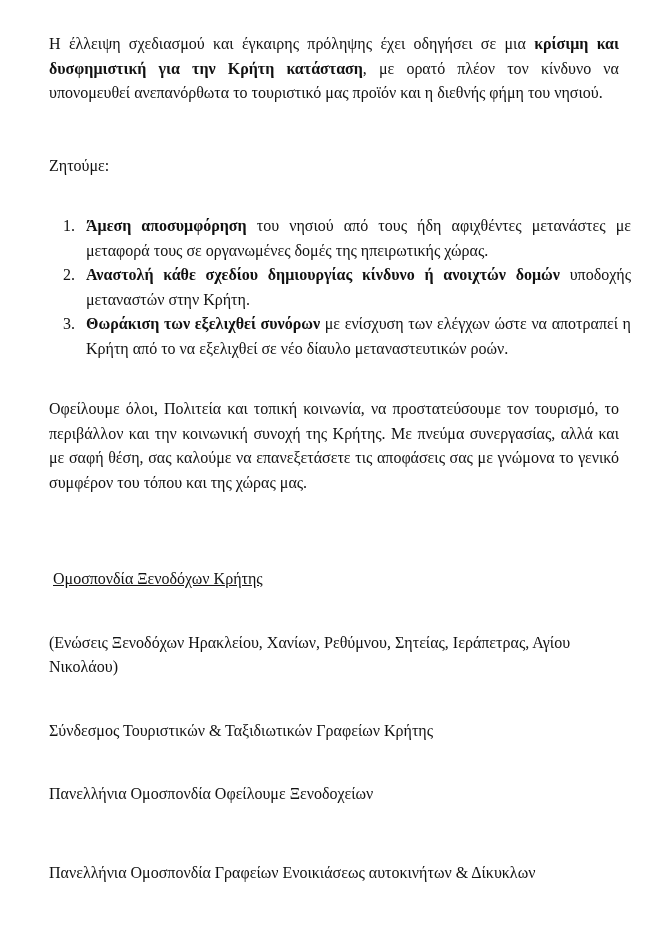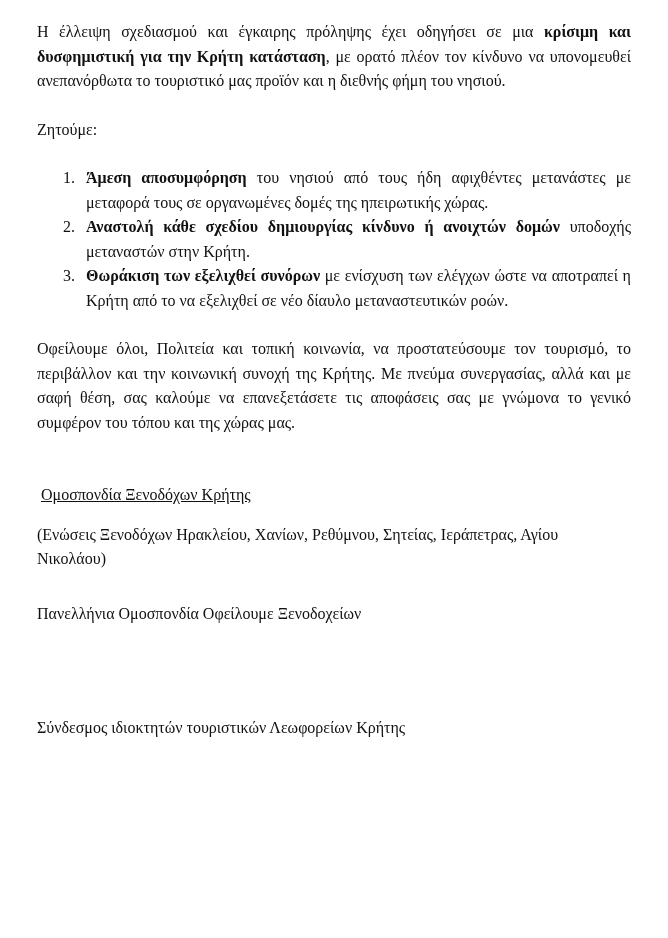--- a/index.html
+++ b/index.html
@@ -2,21 +2,21 @@
 <html><head>
 <meta charset="utf-8">
 <style>
   html, body { margin: 0; padding: 0; background: #ffffff; }
   body {
     width: 668px; height: 938px; overflow: hidden; position: relative;
     font-family: "Liberation Serif", "DejaVu Serif", serif;
     color: #111111; font-size: 16px;
   }
   .page { position: absolute; left: 37px; top: 20px; width: 594px; }
-  p { margin: 0; line-height: 24.5px; }
+  p { margin: 12px; line-height: 24.5px; }
   .just { text-align: justify; text-align-last: left; }
   .gap { height: 24px; }
   ol { margin: 0; padding: 0; list-style: none; }
   ol li { position: relative; padding-left: 49px; line-height: 24.5px; text-align: justify; text-align-last: left; }
   ol li .num { position: absolute; left: 26px; top: 0; }
   b { font-weight: bold; }
   .sig { line-height: 24.5px; }
   .sig-gap { height: 15px; }
   .indent1 { padding-left: 4px; text-decoration: underline; }
 </style>
@@ -34,22 +34,24 @@
     <li><span class="num">3.</span><b>Θωράκιση των εξελιχθεί συνόρων</b><span> με ενίσχυση των ελέγχων ώστε να αποτραπεί η Κρήτη από το να εξελιχθεί σε νέο δίαυλο μεταναστευτικών ροών.</span></li>
   </ol>
   <div class="gap"></div>
   <p class="just">Οφείλουμε όλοι, Πολιτεία και τοπική κοινωνία, να προστατεύσουμε τον τουρισμό, το περιβάλλον και την κοινωνική συνοχή της Κρήτης. Με πνεύμα συνεργασίας, αλλά και με σαφή θέση, σας καλούμε να επανεξετάσετε τις αποφάσεις σας με γνώμονα το γενικό συμφέρον του τόπου και της χώρας μας.</p>
   <div class="gap"></div>
   <div class="sig-gap" style="height:24px"></div>
   <p class="sig indent1">Ομοσπονδία Ξενοδόχων Κρήτης</p>
   <div class="sig-gap"></div>
   <p class="sig">(Ενώσεις  Ξενοδόχων Ηρακλείου, Χανίων, Ρεθύμνου, Σητείας, Ιεράπετρας, Αγίου Νικολάου)</p>
   <div class="sig-gap"></div>
+  <p class="sig">Σύνδεσμος Τουριστικών &amp; Ταξιδιωτικών Γραφείων Κρήτης</p>
   <div class="sig-gap"></div>
   <p class="sig">Πανελλήνια Ομοσπονδία Οφείλουμε Ξενοδοχείων</p>
   <div class="sig-gap"></div>
   <div class="sig-gap"></div>
+  <p class="sig">Πανελλήνια Ομοσπονδία Γραφείων Ενοικιάσεως αυτοκινήτων &amp; Δίκυκλων</p>
   <div class="sig-gap"></div>
   <div class="sig-gap"></div>
   <div class="sig-gap"></div>
   <div class="sig-gap"></div>
   <p class="sig">Σύνδεσμος ιδιοκτητών τουριστικών Λεωφορείων Κρήτης</p>
 </div>
 
 </body></html>

